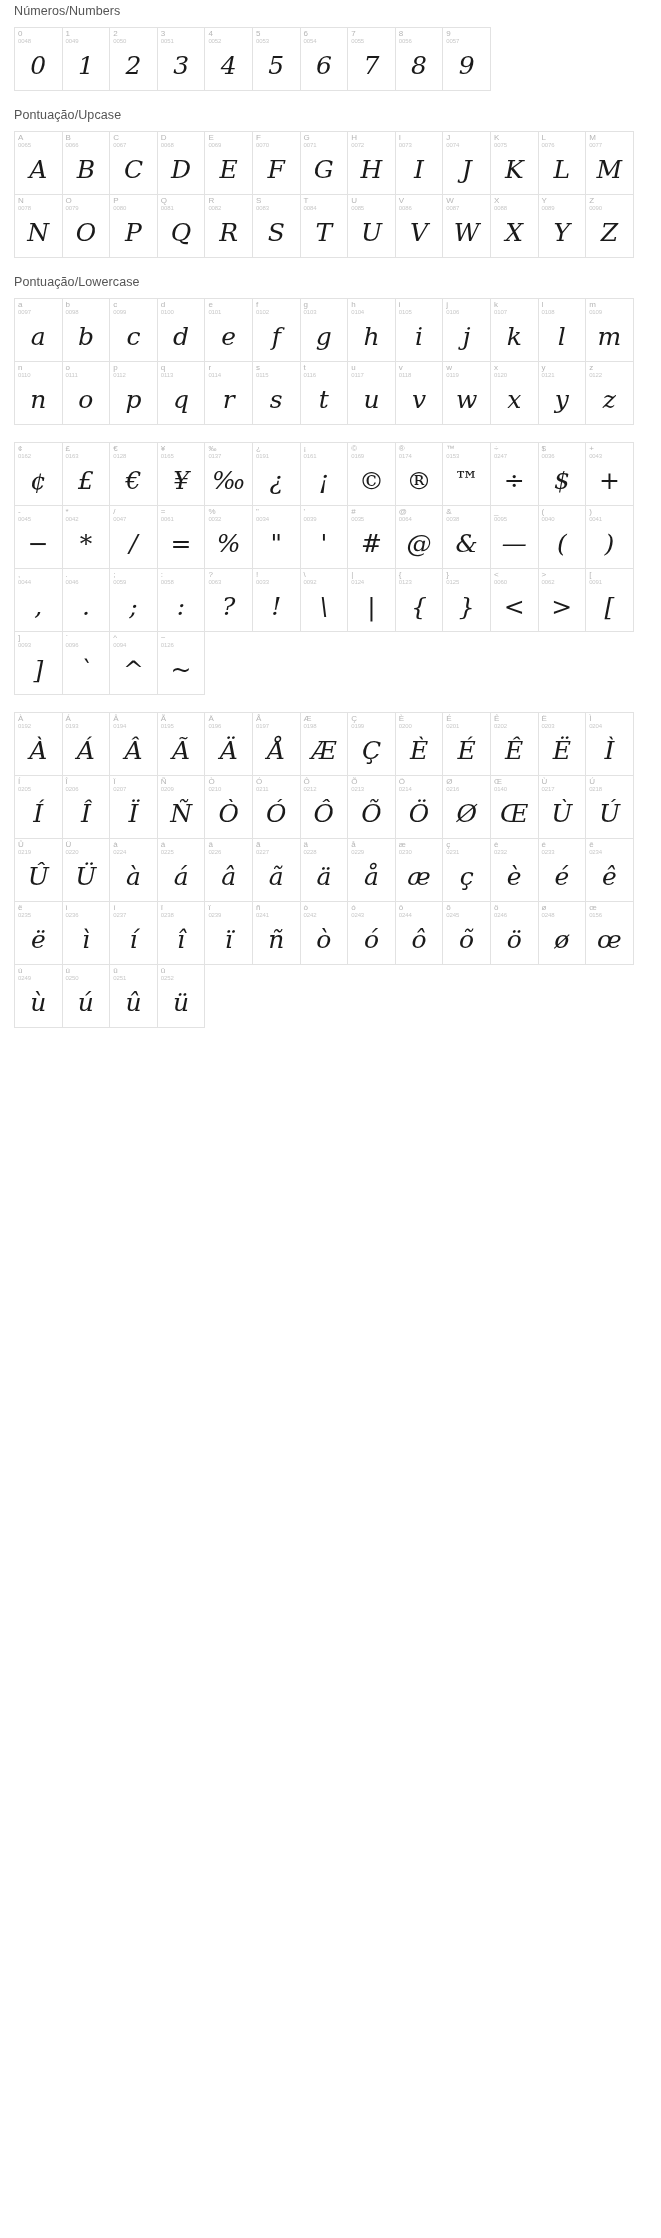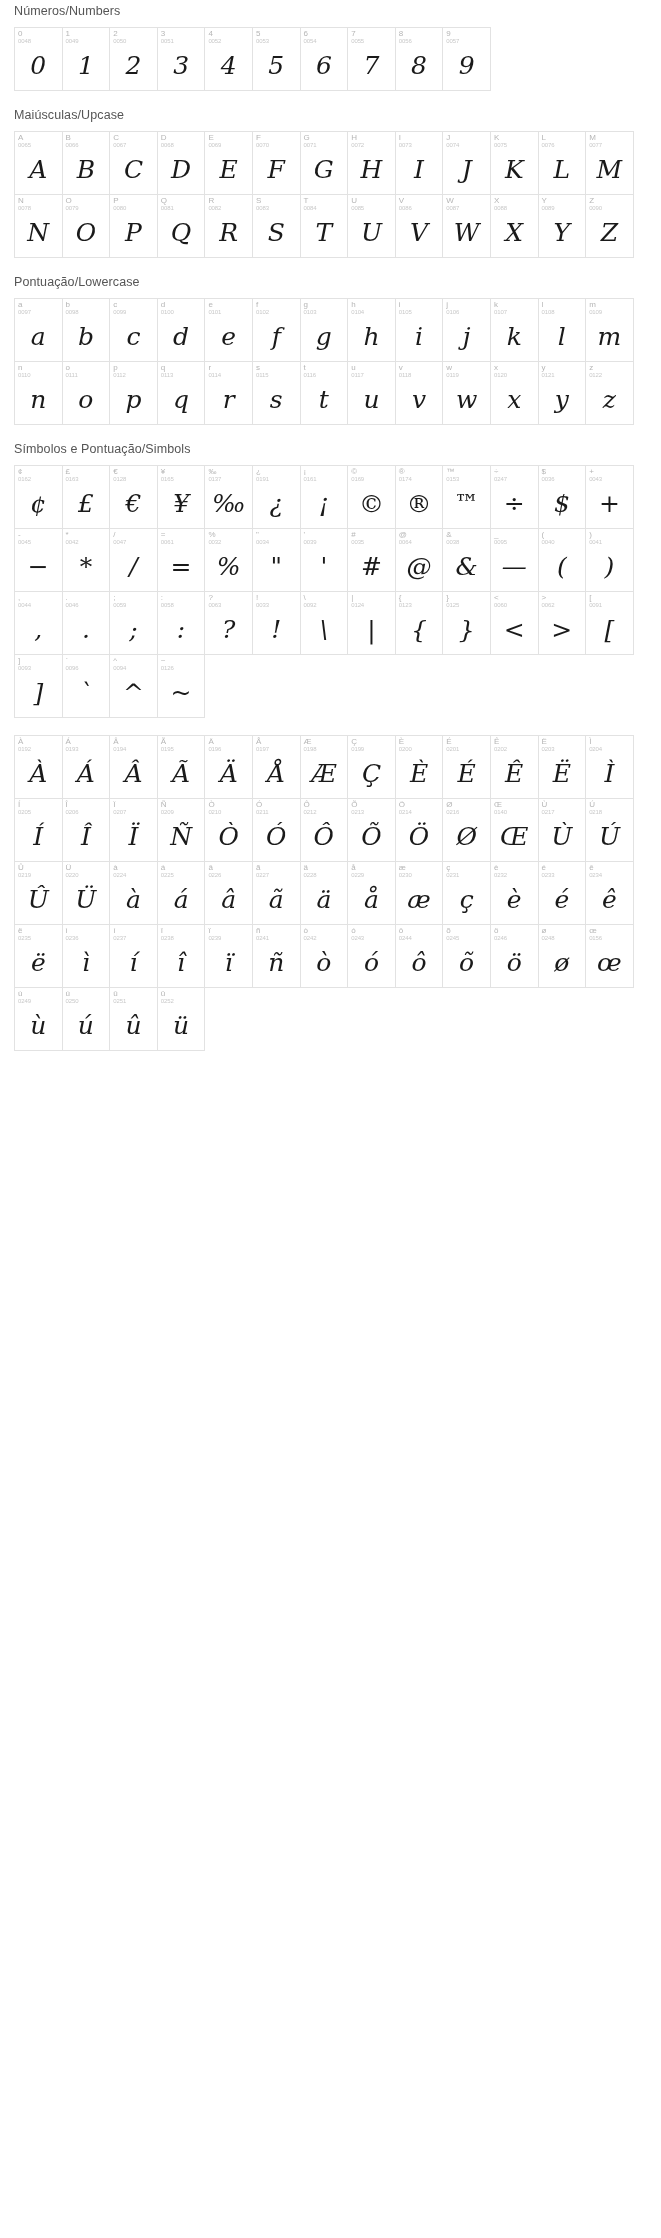--- a/index.html
+++ b/index.html
@@ -158,21 +158,21 @@
           <div class="cell">
             <div class="meta">
               <span class="ch-name">9</span>
               <span class="ch-code">0057</span>
             </div>
             <div class="glyph">9</div>
           </div>
         </div>
       </div>
       <div class="section">
-        <div class="section-title">Maiúsculas/Upcase</div>
+        <div class="section-title">Pontuação/Upcase</div>
         <div class="grid">
           <div class="cell">
             <div class="meta">
               <span class="ch-name">A</span>
               <span class="ch-code">0065</span>
             </div>
             <div class="glyph">A</div>
           </div>
           <div class="cell">
             <div class="meta">
@@ -532,21 +532,20 @@
           <div class="cell">
             <div class="meta">
               <span class="ch-name">z</span>
               <span class="ch-code">0122</span>
             </div>
             <div class="glyph">z</div>
           </div>
         </div>
       </div>
       <div class="section">
-        <div class="section-title">Símbolos e Pontuação/Simbols</div>
         <div class="grid">
           <div class="cell">
             <div class="meta">
               <span class="ch-name">¢</span>
               <span class="ch-code">0162</span>
             </div>
             <div class="glyph">¢</div>
           </div>
           <div class="cell">
             <div class="meta">

